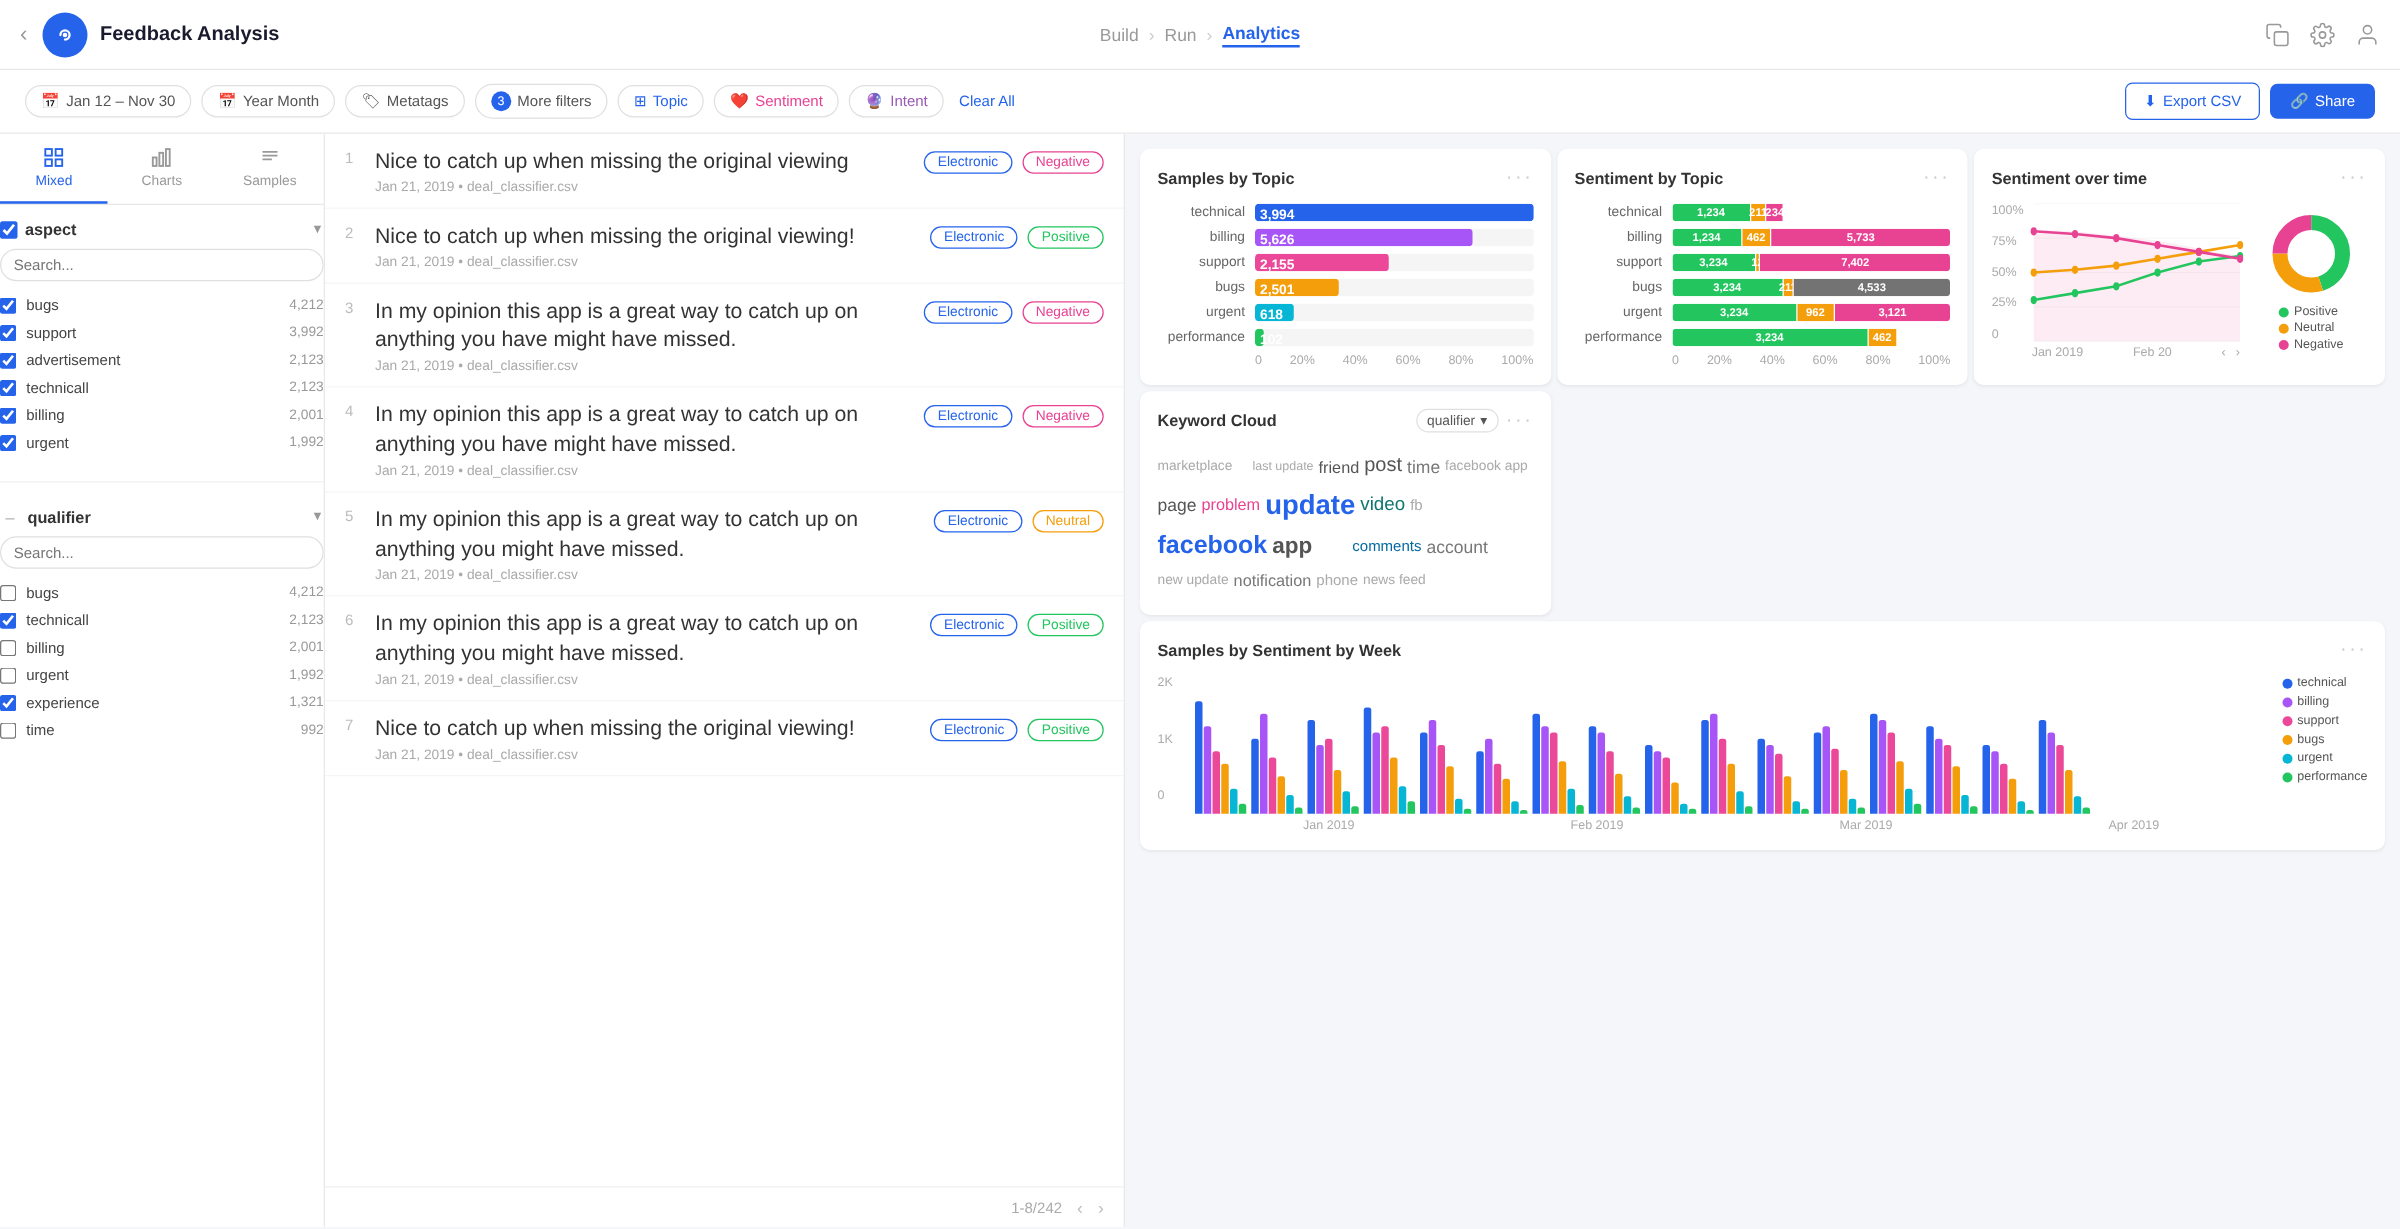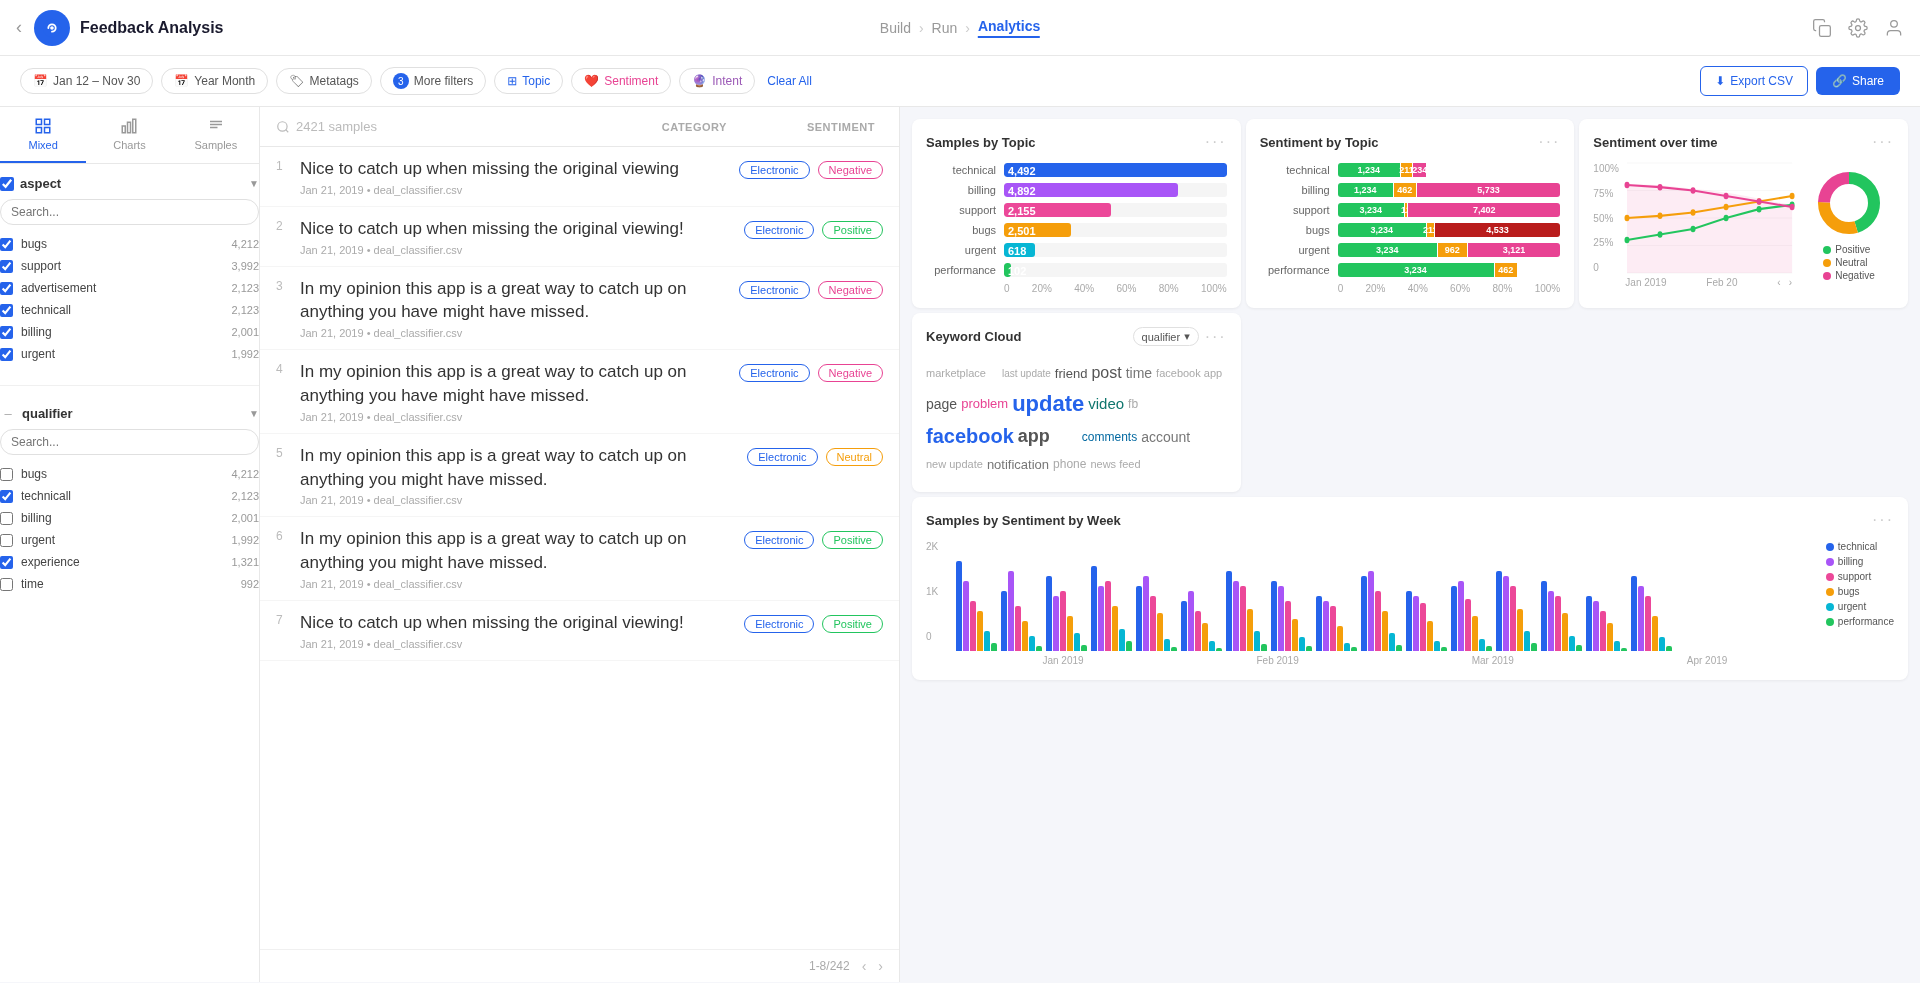--- a/index.html
+++ b/index.html
@@ -289,33 +289,20 @@
       </div>
       <div class="filter-item">
         <input type="checkbox" style="">
         <span class="filter-item-label">time</span>
         <span class="filter-item-count">992</span>
       </div>
     </div>
   </div>
 
   <div class="samples-panel">
-    <div class="samples-header">
-      <div class="samples-search">
-        <svg width="14" height="14" viewBox="0 0 24 24" fill="none" stroke="#bbb" stroke-width="2">
-            <circle cx="11" cy="11" r="8"></circle>
-            <path d="m21 21-4.35-4.35"></path>
-          </svg>
-        <span style="color:#bbb;">2421 samples</span>
-      </div>
-      <div style="display:flex;gap:80px;padding-right:8px;">
-        <span style="font-size:11px;color:#aaa;font-weight:600;letter-spacing:0.5px;">CATEGORY</span>
-        <span style="font-size:11px;color:#aaa;font-weight:600;letter-spacing:0.5px;">SENTIMENT</span>
-      </div>
-    </div>
     <div class="samples-list">
 
     <div class="sample-item">
     <span class="sample-num">1</span>
     <div class="sample-content">
       <div class="sample-text">Nice to catch up when missing the original viewing</div>
       <div class="sample-meta">Jan 21, 2019 • deal_classifier.csv</div>
     </div>
     <div class="sample-badges" style="display:flex;gap:8px;align-items:center;flex-shrink:0;">
       <span class="badge-electronic">Electronic</span>
@@ -401,29 +388,29 @@
     <div class="chart-card">
       <div class="chart-header">
         <span class="chart-title">Samples by Topic</span>
         <span class="chart-more">···</span>
       </div>
       <div id="topic-bars">
           <div class="topic-bar-row">
     <span class="topic-label">technical</span>
     <div class="topic-bar-wrap">
       <div class="topic-bar" style="width:100%;background:#2563eb;">
-        <span class="topic-val">4,492</span>
+        <span class="topic-val">3,994</span>
       </div>
     </div>
   </div>
           <div class="topic-bar-row">
     <span class="topic-label">billing</span>
     <div class="topic-bar-wrap">
       <div class="topic-bar" style="width:78%;background:#a855f7;">
-        <span class="topic-val">4,892</span>
+        <span class="topic-val">5,626</span>
       </div>
     </div>
   </div>
           <div class="topic-bar-row">
     <span class="topic-label">support</span>
     <div class="topic-bar-wrap">
       <div class="topic-bar" style="width:48%;background:#ec4899;">
         <span class="topic-val">2,155</span>
       </div>
     </div>
@@ -491,21 +478,21 @@
               <div class="sent-seg" style="width:30%;background:#22c55e;">3,234</div>
               <div class="sent-seg" style="width:1%;background:#f59e0b;">12</div>
               <div class="sent-seg" style="width:69%;background:#e84393;">7,402</div>
             </div>
   </div>
           <div class="sent-bar-row">
     <span class="sent-label">bugs</span>
     <div class="sent-bar-wrap">
               <div class="sent-seg" style="width:40%;background:#22c55e;">3,234</div>
               <div class="sent-seg" style="width:3%;background:#f59e0b;">211</div>
-              <div class="sent-seg" style="width:57%;background:#b91c1c;">4,533</div>
+              <div class="sent-seg" style="width:57%;background:#737373;">4,533</div>
             </div>
   </div>
           <div class="sent-bar-row">
     <span class="sent-label">urgent</span>
     <div class="sent-bar-wrap">
               <div class="sent-seg" style="width:45%;background:#22c55e;">3,234</div>
               <div class="sent-seg" style="width:13%;background:#f59e0b;">962</div>
               <div class="sent-seg" style="width:42%;background:#e84393;">3,121</div>
             </div>
   </div>

